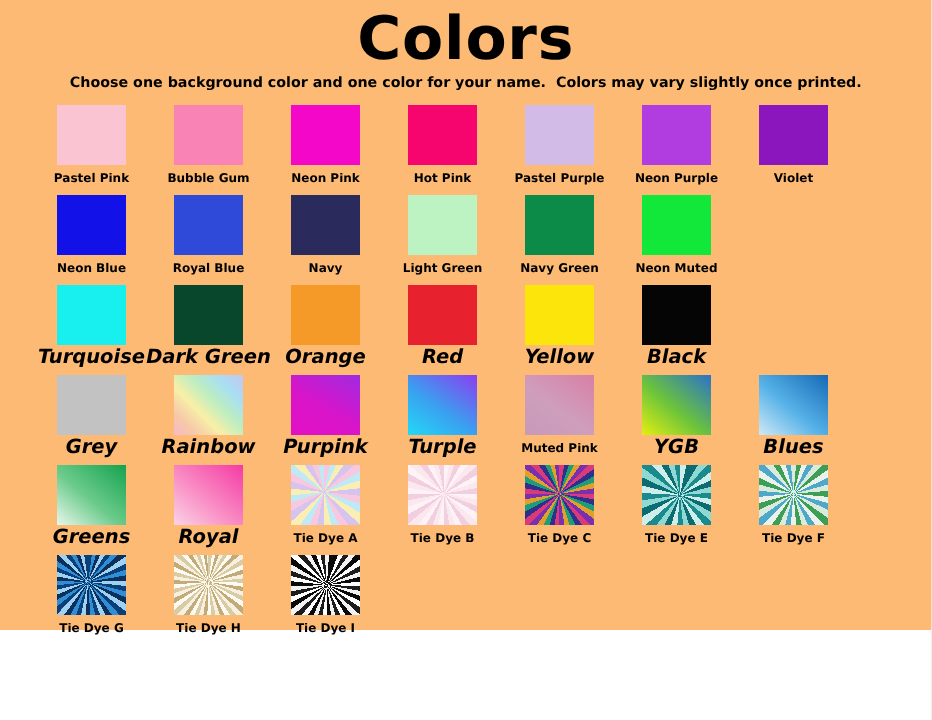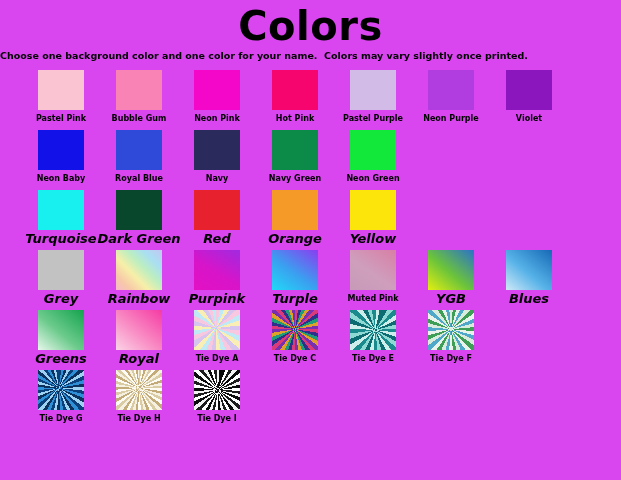--- a/index.html
+++ b/index.html
@@ -10,35 +10,36 @@
   body {
     width: 621px;
     height: 480px;
     overflow: hidden;
     font-family: "DejaVu Sans", sans-serif;
     -webkit-font-smoothing: antialiased;
   }
   #page {
     position: relative;
     width: 621px;
-    height: 480px;
-    background: #d946ef;
+    height: 420px;
+    background: #fdba74;
   }
   .title {
     text-align: center;
     font-family: "DejaVu Sans", sans-serif;
     font-weight: bold;
     font-size: 40px;
     line-height: 44px;
     letter-spacing: 0.5px;
     color: #000000;
     margin: 0;
     padding-top: 4px;
   }
   .subtitle {
+    text-align: center;
     font-family: "DejaVu Sans", sans-serif;
     font-weight: bold;
     font-size: 9.5px;
     line-height: 12px;
     color: #000000;
     margin: 0;
     padding-top: 2px;
     white-space: pre;
   }
   .grid {
@@ -117,60 +118,68 @@
           <div class="label">Neon Purple</div>
         </div>
         <div class="cell">
           <div class="swatch" style="background: rgb(140, 22, 189);"></div>
           <div class="label">Violet</div>
         </div>
       </div>
       <div class="row">
         <div class="cell">
           <div class="swatch" style="background: rgb(18, 18, 232);"></div>
-          <div class="label">Neon Baby</div>
+          <div class="label">Neon Blue</div>
         </div>
         <div class="cell">
           <div class="swatch" style="background: rgb(47, 73, 216);"></div>
           <div class="label">Royal Blue</div>
         </div>
         <div class="cell">
           <div class="swatch" style="background: rgb(43, 42, 92);"></div>
           <div class="label">Navy</div>
         </div>
         <div class="cell">
+          <div class="swatch" style="background: rgb(189, 242, 195);"></div>
+          <div class="label">Light Green</div>
+        </div>
+        <div class="cell">
           <div class="swatch" style="background: rgb(12, 138, 71);"></div>
           <div class="label">Navy Green</div>
         </div>
         <div class="cell">
           <div class="swatch" style="background: rgb(18, 232, 58);"></div>
-          <div class="label">Neon Green</div>
+          <div class="label">Neon Muted</div>
         </div>
       </div>
       <div class="row">
         <div class="cell">
           <div class="swatch" style="background: rgb(24, 240, 240);"></div>
           <div class="label lg">Turquoise</div>
         </div>
         <div class="cell">
           <div class="swatch" style="background: rgb(9, 71, 44);"></div>
           <div class="label lg">Dark Green</div>
         </div>
         <div class="cell">
+          <div class="swatch" style="background: rgb(245, 154, 40);"></div>
+          <div class="label lg">Orange</div>
+        </div>
+        <div class="cell">
           <div class="swatch" style="background: rgb(232, 33, 47);"></div>
           <div class="label lg">Red</div>
         </div>
         <div class="cell">
-          <div class="swatch" style="background: rgb(245, 154, 40);"></div>
-          <div class="label lg">Orange</div>
-        </div>
-        <div class="cell">
           <div class="swatch" style="background: rgb(251, 229, 11);"></div>
           <div class="label lg">Yellow</div>
         </div>
+        <div class="cell">
+          <div class="swatch" style="background: rgb(5, 5, 5);"></div>
+          <div class="label lg">Black</div>
+        </div>
       </div>
       <div class="row">
         <div class="cell">
           <div class="swatch" style="background: rgb(194, 194, 194);"></div>
           <div class="label lg">Grey</div>
         </div>
         <div class="cell">
           <div class="swatch" style="background-image: linear-gradient(45deg, rgb(249, 184, 200) 0%, rgb(247, 201, 168) 18%, rgb(247, 239, 168) 38%, rgb(189, 238, 192) 58%, rgb(169, 223, 242) 78%, rgb(195, 198, 242) 100%);"></div>
           <div class="label lg">Rainbow</div>
         </div>
@@ -202,20 +211,24 @@
         </div>
         <div class="cell">
           <div class="swatch" style="background-image: linear-gradient(40deg, rgb(251, 211, 230) 0%, rgb(249, 140, 196) 45%, rgb(245, 59, 164) 100%);"></div>
           <div class="label lg">Royal</div>
         </div>
         <div class="cell">
           <div class="swatch" style="background-image: repeating-conic-gradient(at 48% 45%, rgb(247, 200, 223) 0deg, rgb(247, 200, 223) 12deg, rgb(191, 233, 245) 12deg, rgb(191, 233, 245) 24deg, rgb(249, 238, 180) 24deg, rgb(249, 238, 180) 36deg, rgb(214, 196, 239) 36deg, rgb(214, 196, 239) 48deg), radial-gradient(circle at 48% 45%, rgb(234, 250, 255) 0%, rgb(191, 230, 247) 16%, rgba(247, 200, 223, 0.55) 34%, rgba(255, 255, 255, 0.15) 60%, rgba(255, 255, 255, 0) 80%);"></div>
           <div class="label">Tie Dye A</div>
         </div>
         <div class="cell">
+          <div class="swatch" style="background-image: repeating-conic-gradient(from 10deg at 52% 48%, rgb(251, 232, 239) 0deg, rgb(251, 232, 239) 10deg, rgb(242, 207, 224) 10deg, rgb(242, 207, 224) 20deg, rgb(253, 243, 247) 20deg, rgb(253, 243, 247) 30deg), radial-gradient(circle at 52% 48%, rgb(255, 255, 255) 0%, rgb(251, 230, 239) 30%, rgb(244, 214, 228) 60%, rgb(253, 240, 245) 100%);"></div>
+          <div class="label">Tie Dye B</div>
+        </div>
+        <div class="cell">
           <div class="swatch" style="background-image: repeating-conic-gradient(at 50% 48%, rgb(217, 58, 122) 0deg, rgb(217, 58, 122) 9deg, rgb(47, 47, 140) 9deg, rgb(47, 47, 140) 18deg, rgb(31, 156, 122) 18deg, rgb(31, 156, 122) 27deg, rgb(224, 161, 42) 27deg, rgb(224, 161, 42) 36deg, rgb(122, 47, 176) 36deg, rgb(122, 47, 176) 45deg), radial-gradient(circle at 50% 48%, rgba(255, 255, 255, 0.55) 0%, rgba(255, 255, 255, 0.1) 22%, rgba(0, 0, 0, 0.12) 60%, rgba(0, 0, 0, 0.25) 100%);"></div>
           <div class="label">Tie Dye C</div>
         </div>
         <div class="cell">
           <div class="swatch" style="background-image: repeating-conic-gradient(from 20deg at 55% 50%, rgb(13, 107, 114) 0deg, rgb(13, 107, 114) 11deg, rgb(143, 217, 212) 11deg, rgb(143, 217, 212) 22deg, rgb(27, 138, 140) 22deg, rgb(27, 138, 140) 33deg, rgb(205, 238, 234) 33deg, rgb(205, 238, 234) 44deg), radial-gradient(circle at 55% 50%, rgb(230, 247, 245) 0%, rgb(156, 220, 214) 22%, rgb(25, 120, 126) 62%, rgb(12, 90, 96) 100%);"></div>
           <div class="label">Tie Dye E</div>
         </div>
         <div class="cell">
           <div class="swatch" style="background-image: repeating-conic-gradient(from 5deg at 50% 48%, rgb(63, 158, 85) 0deg, rgb(63, 158, 85) 10deg, rgb(233, 243, 236) 10deg, rgb(233, 243, 236) 20deg, rgb(79, 168, 201) 20deg, rgb(79, 168, 201) 30deg, rgb(216, 235, 220) 30deg, rgb(216, 235, 220) 40deg), radial-gradient(circle at 50% 48%, rgb(255, 255, 255) 0%, rgb(207, 232, 214) 28%, rgb(111, 174, 114) 65%, rgb(232, 242, 234) 100%);"></div>
           <div class="label">Tie Dye F</div>

